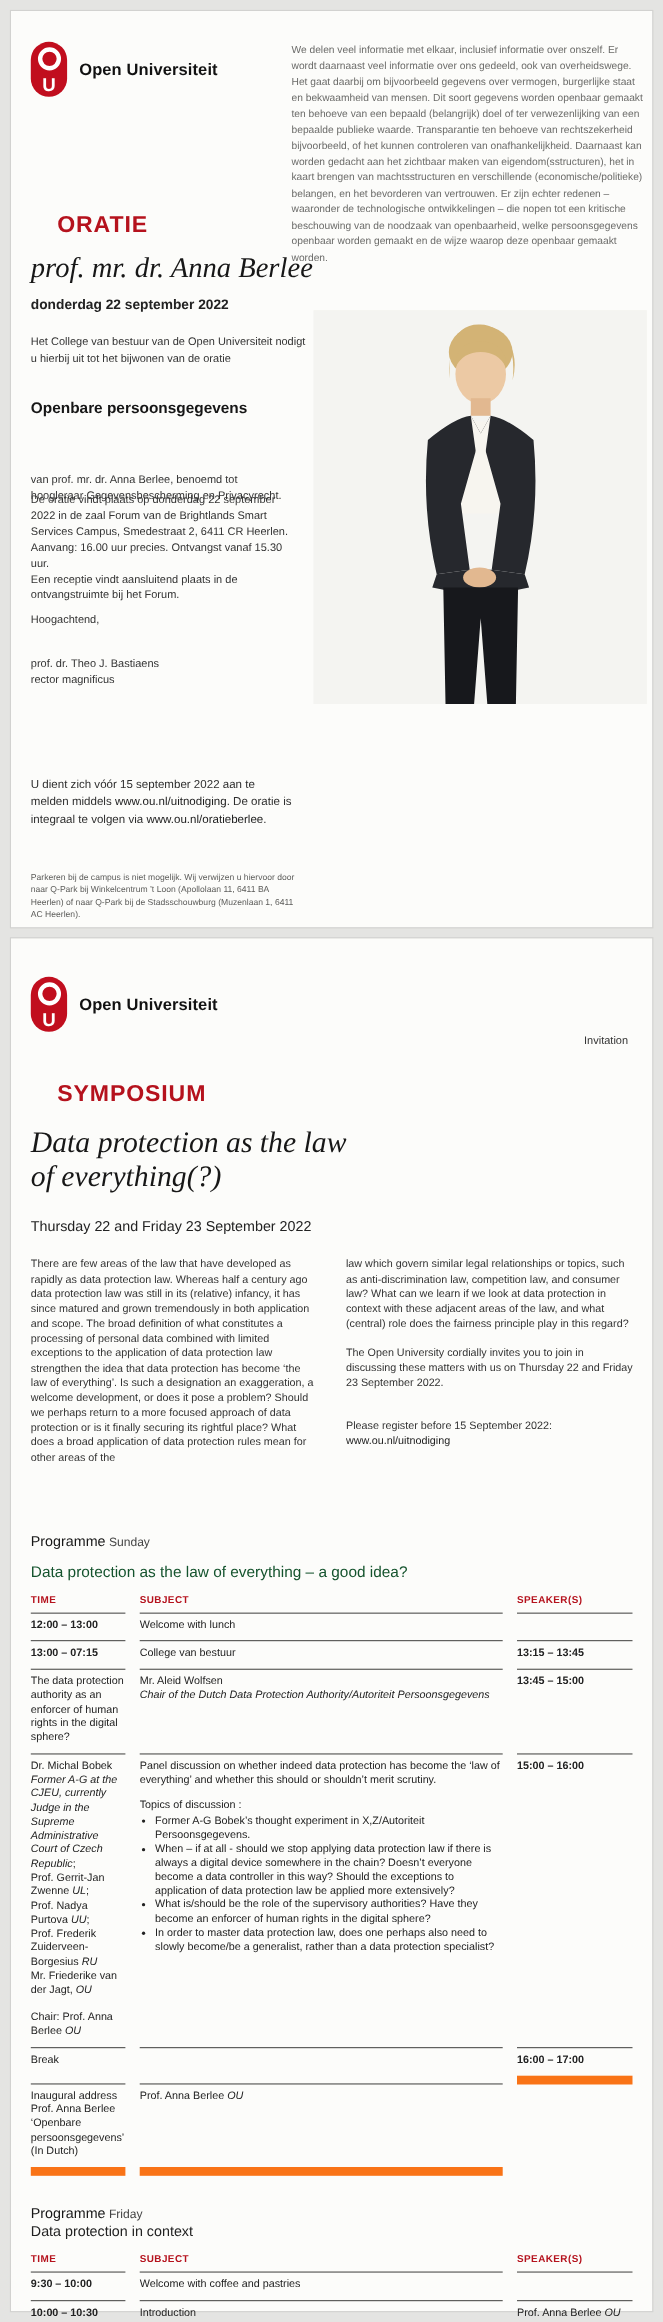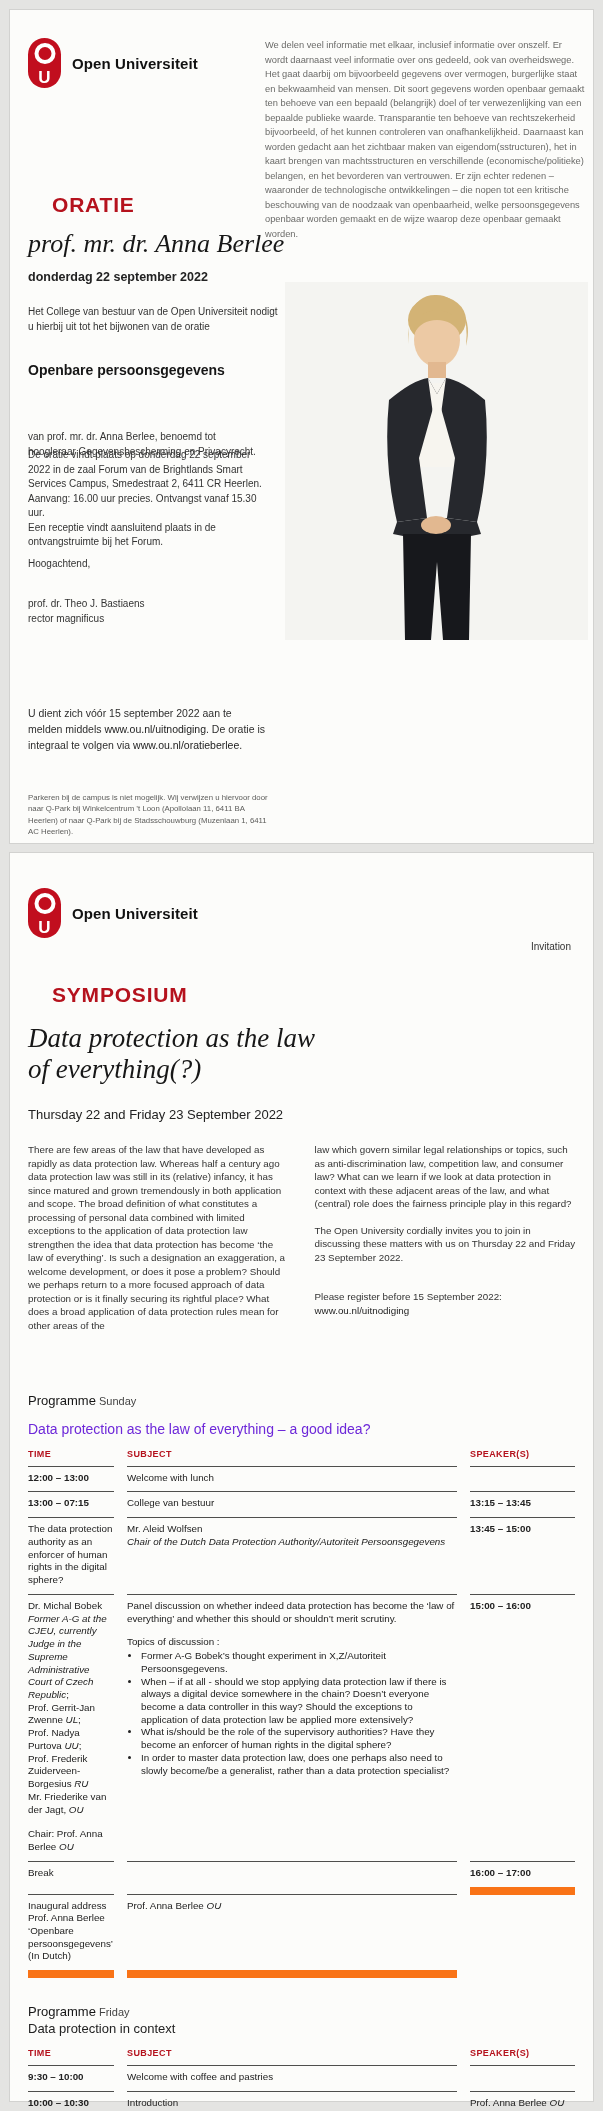--- a/index.html
+++ b/index.html
@@ -39,21 +39,21 @@
   .p2-title{position:absolute;left:18px;top:170px;font-family:"Liberation Serif",serif;font-style:italic;font-size:27px;line-height:1.14;color:#171717;}
   .p2-date{position:absolute;left:18px;top:254px;font-size:13px;color:#222;}
   .p2-cols{position:absolute;left:18px;top:290px;width:548px;display:flex;gap:25px;}
   .p2-col{width:262px;font-size:9.8px;line-height:1.38;color:#333;}
   .p2-col .para{margin:0 0 13px 0;}
   .p2-register{margin-top:26px;}
   .prog-section{position:absolute;left:18px;top:540px;width:547px;}
   .prog-head{font-size:13px;color:#161616;}
   .prog-label{font-weight:normal;}
   .prog-day{font-size:11px;color:#444;}
-  .prog-0 .prog-subtitle{margin:13px 0 10px 0;font-size:14px;color:#6d28d9;}
+  .prog-0 .prog-subtitle{margin:13px 0 10px 0;font-size:14px;color:#14532d;}
   .prog-1 .prog-subtitle{margin:2px 0 10px 0;font-size:13px;color:#222;}
   .prog-block + .prog-block{margin-top:26px;}
   .prog-table{display:grid;grid-template-columns:86px 330px 1fr;column-gap:13px;}
   .cell{border-bottom:1px solid #4f4f4d;padding:5px 0 7px;font-size:9.8px;line-height:1.3;color:#222;}
   .cell.head{color:#b5121d;font-weight:bold;font-size:9px;letter-spacing:0.4px;padding:2px 0 5px;}
   .cell.time{font-weight:bold;white-space:nowrap;}
   .cell.last{border-bottom:8px solid #f97316;}
   .s-line{margin:0;}
   .s-intro{margin-top:11px;}
   ul.s-bullets{margin:1px 0 0 0;padding-left:14px;}

